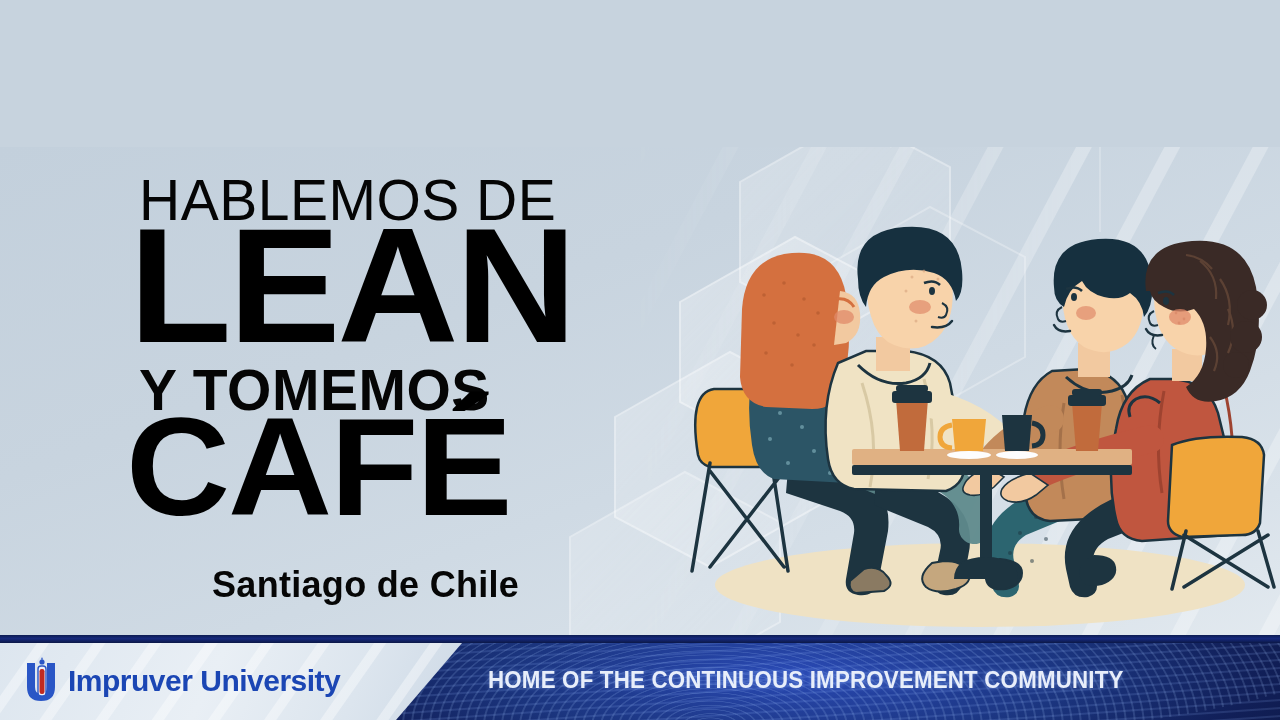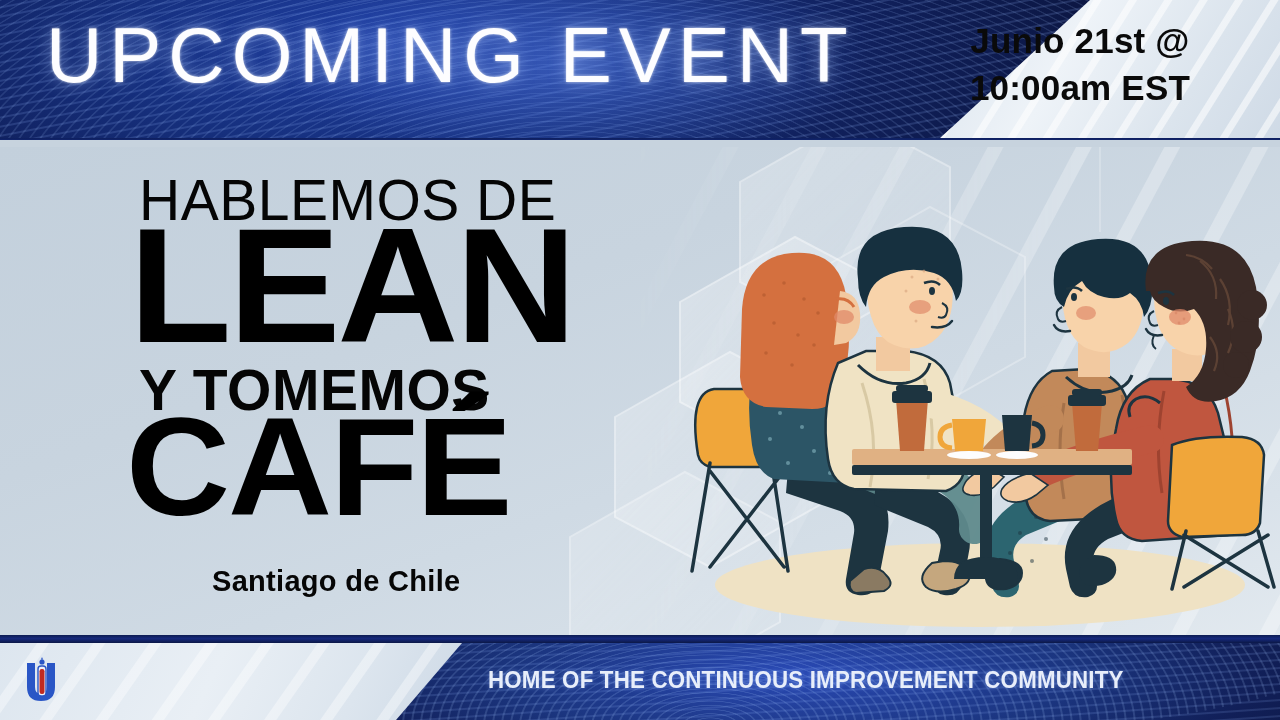--- a/index.html
+++ b/index.html
@@ -108,21 +108,21 @@
   .l1 { position:absolute; left:139px; top:25px; font-size:57px; font-weight:normal;
         letter-spacing:.5px; color:#050505; line-height:1; white-space:nowrap; }
   .l2 { position:absolute; left:129px; top:57px; font-size:163px; font-weight:bold;
         letter-spacing:-3px; color:#000; line-height:1; white-space:nowrap;
         transform:scaleX(1.03); transform-origin:left center; }
   .l3 { position:absolute; left:139px; top:215px; font-size:57px; font-weight:bold;
         letter-spacing:.5px; color:#050505; line-height:1; white-space:nowrap; }
   .l4 { position:absolute; left:126px; top:250px; font-size:140px; font-weight:bold;
         letter-spacing:-2px; color:#000; line-height:1; white-space:nowrap;
         transform:scaleX(1.03); transform-origin:left center; }
-  .l5 { position:absolute; left:212px; top:420px; font-size:29px; font-weight:bold;
+  .l5 { position:absolute; left:212px; top:420px; font-size:36px; font-weight:bold;
         letter-spacing:.3px; color:#060606; line-height:1; white-space:nowrap; }
 
   .illo { position:absolute; right:0; top:40px; width:600px; height:450px; }
 
   
   .foot-rule {
     position:absolute; left:0; top:635px; width:1280px; height:8px;
     background:linear-gradient(#0d1c52,#16297c 45%,#0b1847);
   }
   .footer {
@@ -182,36 +182,20 @@
     font-size:24px; font-weight:bold; color:#e8eefa; letter-spacing:.2px;
     line-height:1; white-space:nowrap; transform:scaleX(.93); transform-origin:left center;
     text-shadow:0 0 6px rgba(150,185,255,.5);
   }
 </style>
 </head>
 <body>
 
 <div class="banner">
 
-  <div class="header">
-    <div class="hdr-waves"></div>
-    <div class="hdr-waves2"></div>
-    <div class="hdr-glow"></div>
-
-    <div class="hdr-title">UPCOMING EVENT</div>
-
-    <div class="hdr-panel">
-      <div class="hdr-panel-stripes"></div>
-    </div>
-    <div class="hdr-date">
-      <div>Junio 21st @</div>
-      <div>10:00am EST</div>
-    </div>
-    <div class="hdr-rule"></div>
-  </div>
 
   <div class="stage">
 
     <svg class="bg-geo" viewBox="0 0 760 620">
       <defs>
         <linearGradient id="hexg" x1="0" y1="0" x2="1" y2="1">
           <stop offset="0%" stop-color="#ffffff" stop-opacity=".55"></stop>
           <stop offset="100%" stop-color="#ffffff" stop-opacity=".12"></stop>
         </linearGradient>
       </defs>
@@ -437,18 +421,19 @@
     </div>
 
     <div class="brand">
       <svg class="brand-mark" viewBox="0 0 42 48">
         <path d="M5 6 L5 30 Q5 44 19 44 Q33 44 33 30 L33 6 L25 6 L25 30 Q25 37 19 37 Q13 37 13 30 L13 6 Z" fill="#2a56c6"></path>
         <rect x="16" y="9" width="8" height="30" rx="3" fill="#eef2fb" stroke="#2a56c6" stroke-width="1.4"></rect>
         <rect x="17.5" y="12" width="5" height="25" rx="2.2" fill="#c02a21"></rect>
         <circle cx="20" cy="5" r="2.6" fill="#2a56c6"></circle>
         <path d="M20 0 L21.3 3 L20 2.3 L18.7 3 Z" fill="#2a56c6"></path>
       </svg>
+      <span class="brand-name">Impruver University</span>
     </div>
 
     <div class="tagline">HOME OF THE CONTINUOUS IMPROVEMENT COMMUNITY</div>
   </div>
 
 </div>
 
 </body></html>

